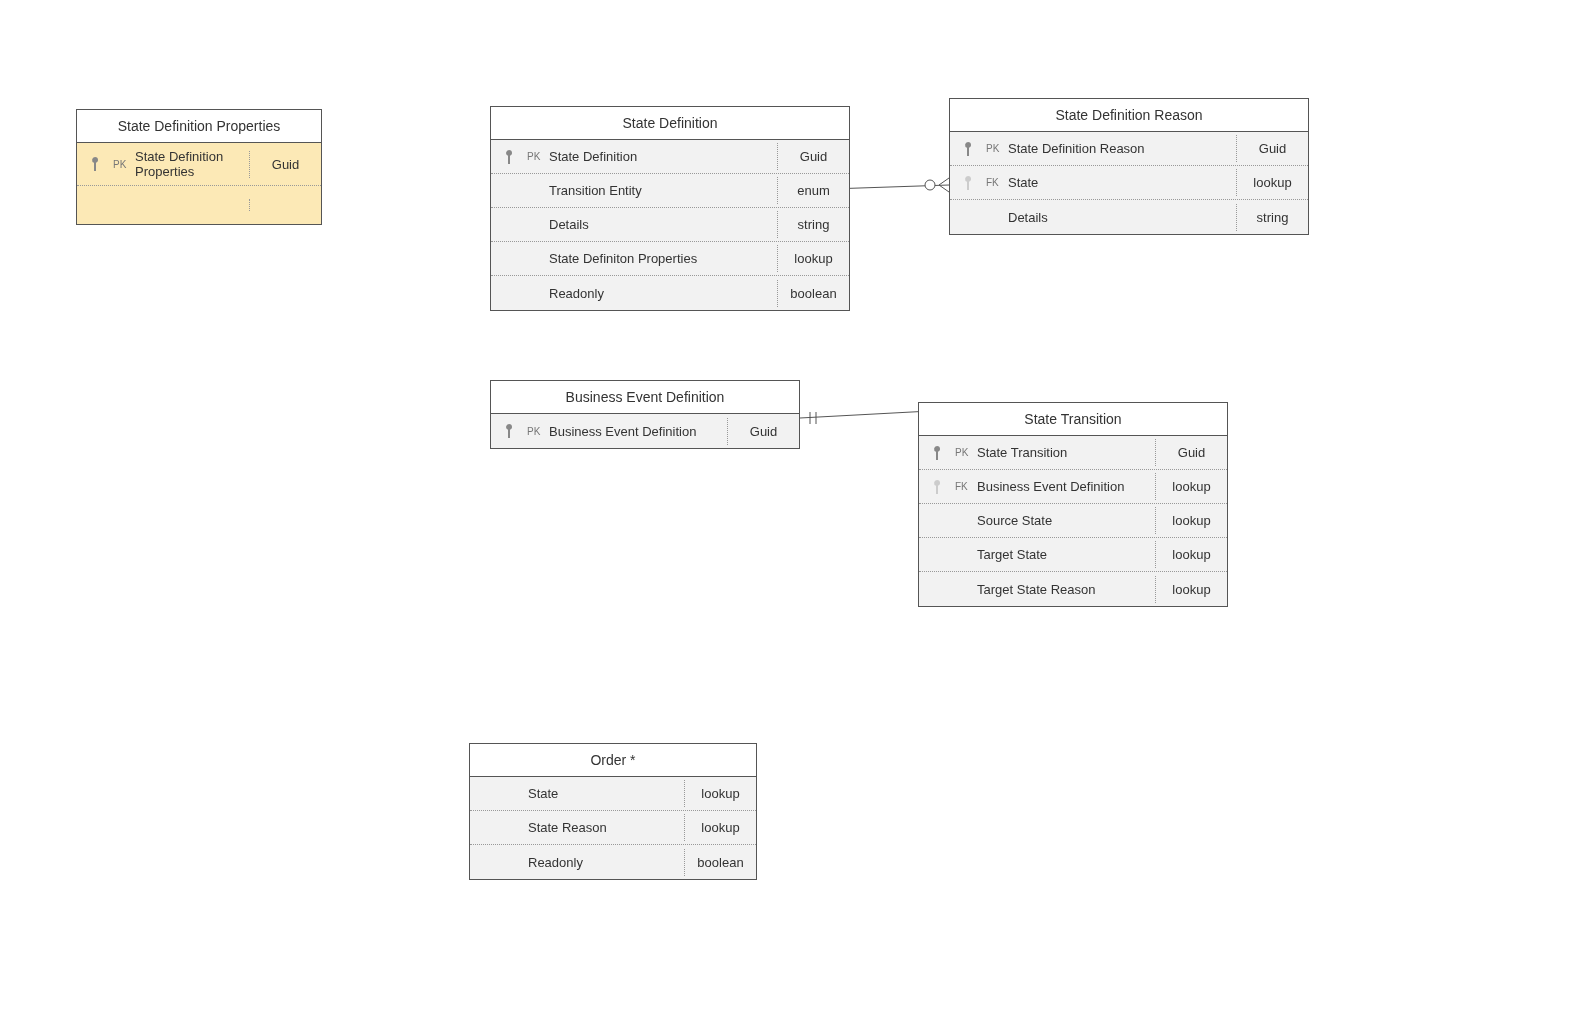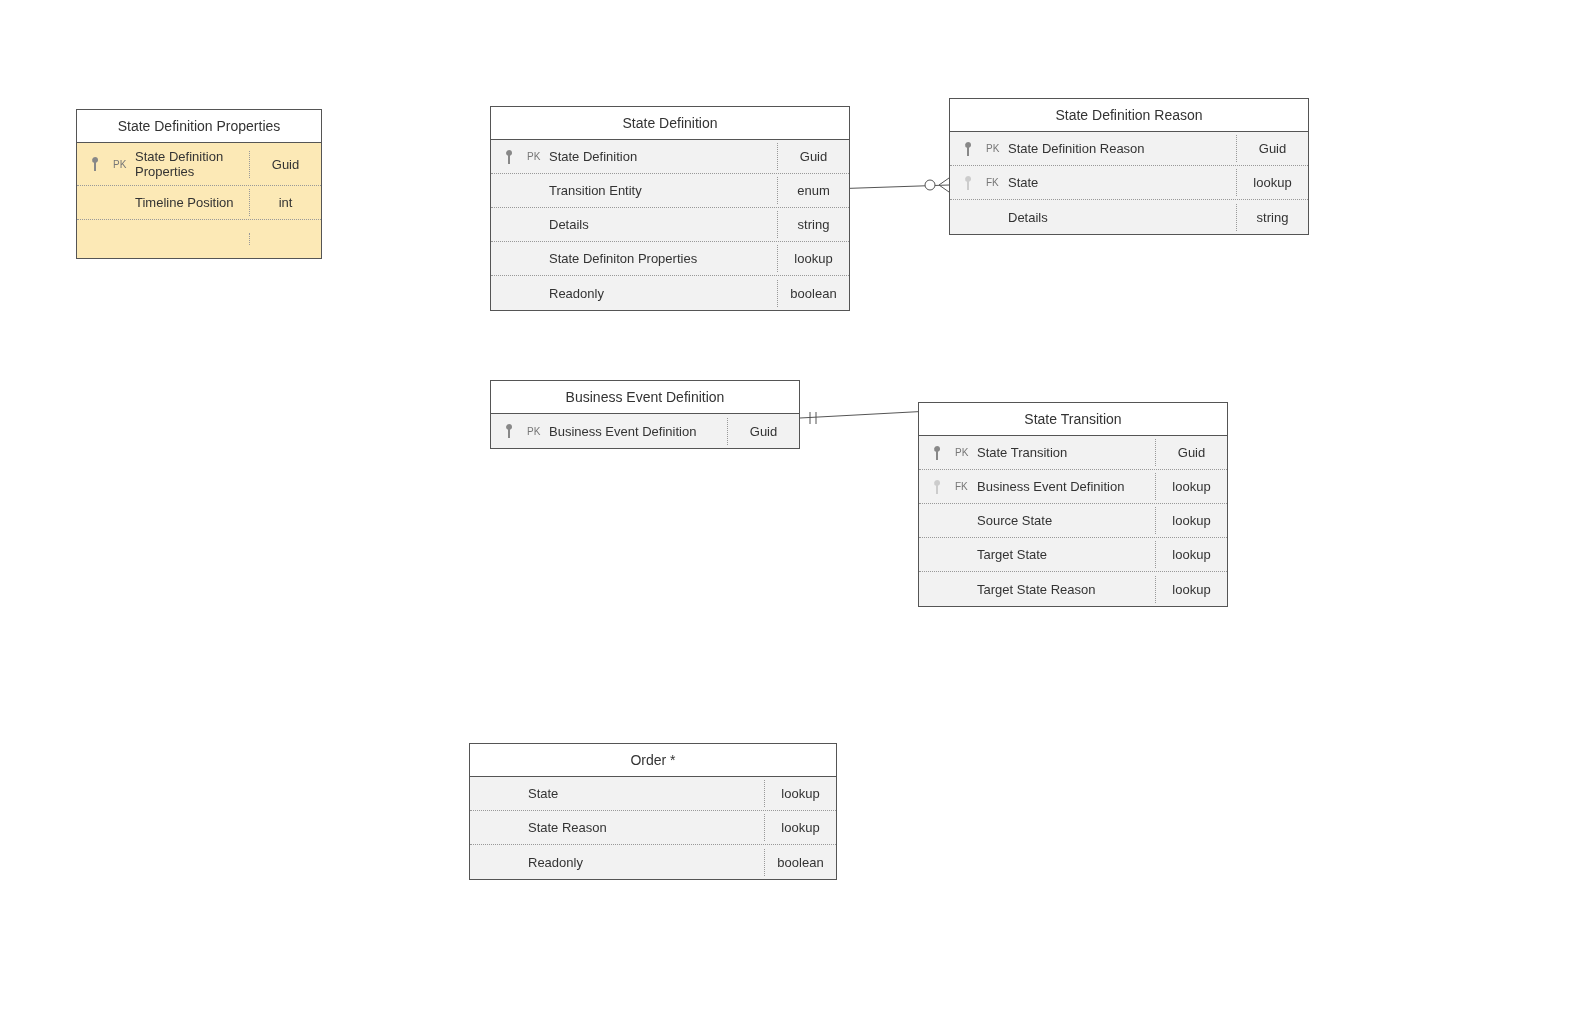--- a/index.html
+++ b/index.html
@@ -119,26 +119,20 @@
           <span class="key-icon">
               <svg viewBox="0 0 12 16">
                 <path d="M6 1a3 3 0 0 1 3 3c0 1.3-.8 2.4-2 2.8V15H5V6.8A3 3 0 0 1 6 1z" fill="#888"></path>
               </svg>
             </span>
         </span>
         <span class="keycode">PK</span>
         <span class="name">State Definition Properties</span>
         <span class="type">Guid</span>
       </div>
-      <div class="row">
-        <span class="keycol"></span>
-        <span class="keycode"></span>
-        <span class="name">Timeline Position</span>
-        <span class="type">int</span>
-      </div>
       <div class="row blankrow">
         <span class="keycol"></span>
         <span class="keycode"></span>
         <span class="name"></span>
         <span class="type"></span>
       </div>
     </div>
   </div>
 
   <div class="entity" style="left:490px; top:106px; width:360px;">
@@ -278,21 +272,21 @@
       </div>
       <div class="row">
         <span class="keycol"></span>
           <span class="keycode"></span>
         <span class="name">Target State Reason</span>
         <span class="type">lookup</span>
       </div>
     </div>
   </div>
 
-  <div class="entity" style="left:469px; top:743px; width:368px;">
+  <div class="entity" style="left:469px; top:743px; width:288px;">
     <div class="entity-header">Order *</div>
     <div class="entity-body">
       <div class="row">
         <span class="keycol"></span>
           <span class="keycode"></span>
         <span class="name">State</span>
         <span class="type">lookup</span>
       </div>
       <div class="row">
         <span class="keycol"></span>

